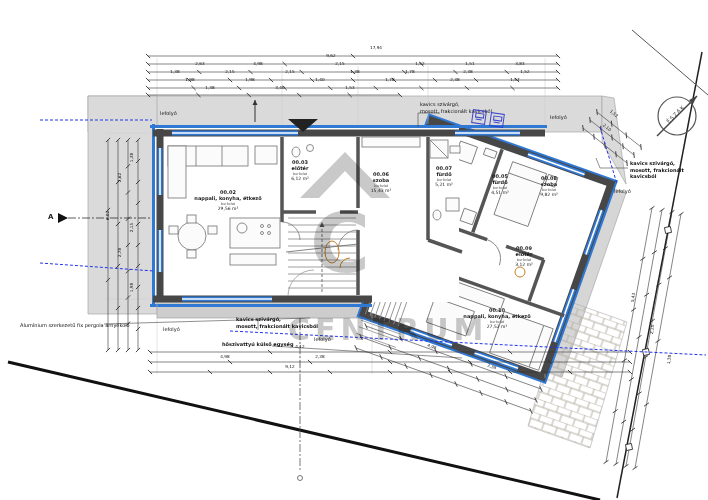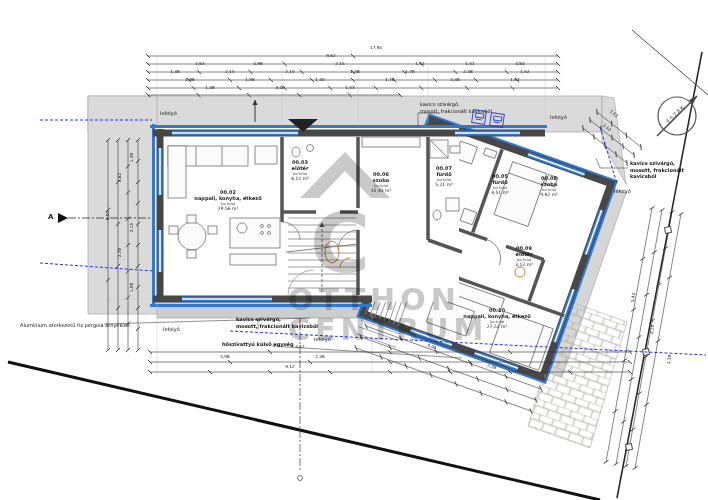--- a/index.html
+++ b/index.html
@@ -440,21 +440,20 @@
     <line x1="657" y1="136" x2="697" y2="96" stroke="#444" stroke-width="1.4"></line>
     <polygon points="697,96 689,100 693,104" fill="#444"></polygon>
   </g>
 </svg>
 
 <div class="layer watermark">
   <svg width="708" height="500" viewBox="0 0 708 500">
     <polygon points="300,198 345,152 390,198 371,198 345,171 319,198" fill="#c9c9c9"></polygon>
     <text x="310" y="272" font-family="DejaVu Sans, sans-serif" font-size="82" font-weight="bold" fill="#c9c9c9">C</text>
   </svg>
-  <div class="wm-word" style="left:288px;top:282px">OTTHON</div>
   <div class="wm-word" style="left:288px;top:312px">CENTRUM</div>
 </div>
 
 <div class="layer" id="labels">
       <div class="room-label" style="left: 228px; top: 200px;">
         <div class="rid">00.02</div>
         <div class="rname">nappali, konyha, étkező</div>
         <div class="rsub">burkolat</div>
         <div class="rarea">29,56 m²</div>
       </div>

